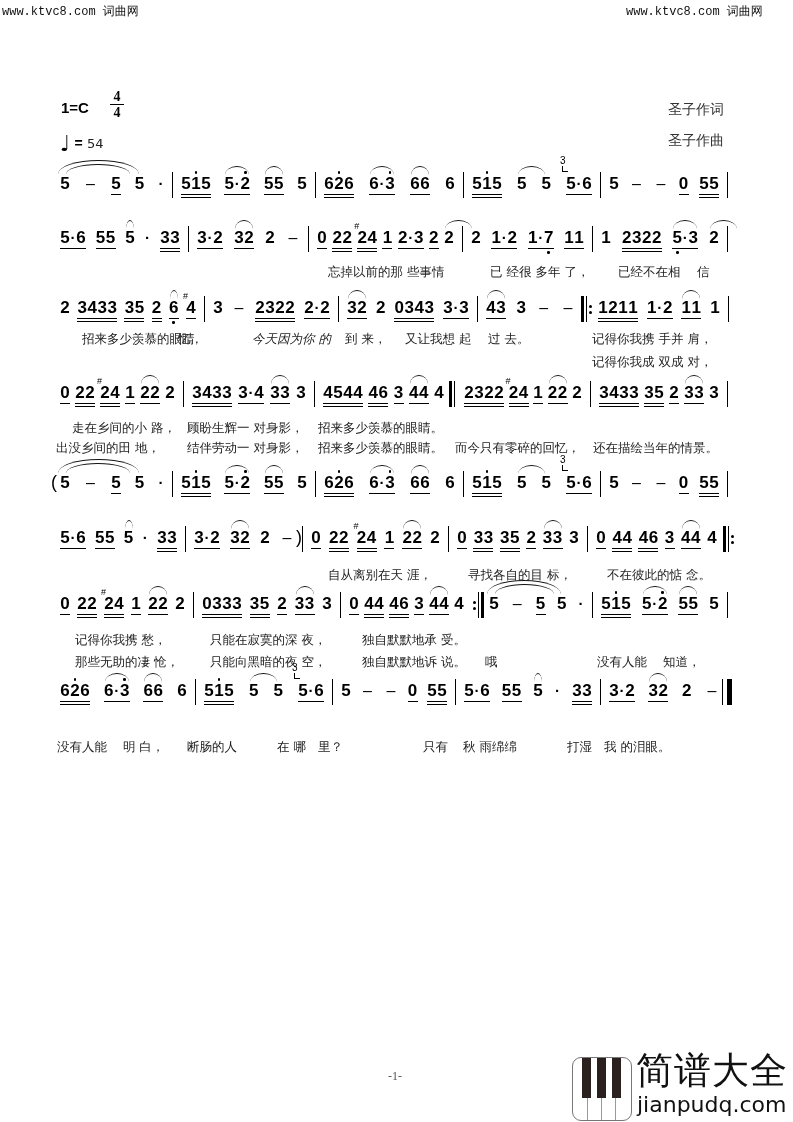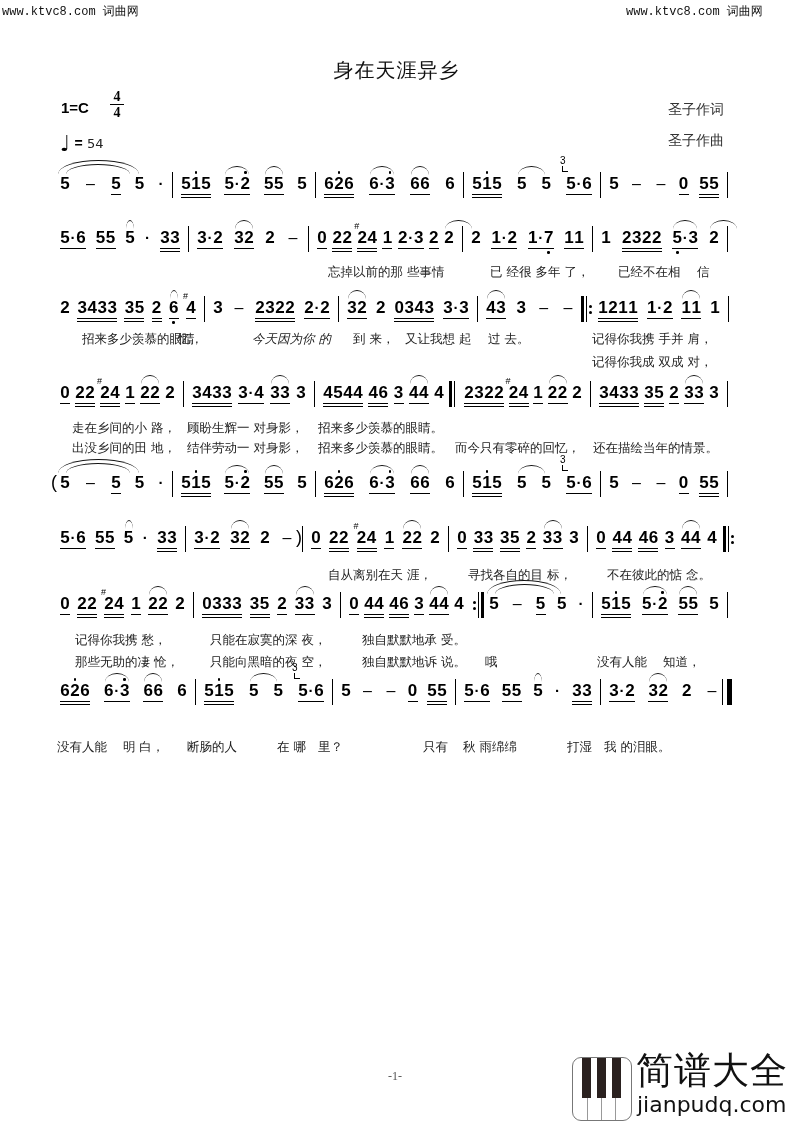--- a/index.html
+++ b/index.html
@@ -48,21 +48,20 @@
   .logo-text{position:absolute;left:636px;top:1050px;font-family:"DejaVu Sans",sans-serif;font-size:37px;line-height:42px;color:#111;letter-spacing:1px;white-space:nowrap;}
   .logo-url{position:absolute;left:637px;top:1092px;font-family:"DejaVu Sans",sans-serif;font-size:22px;line-height:26px;color:#111;white-space:nowrap;}
 </style>
 </head>
 <body>
 
 <div id="page">
   <div class="wm left">www.ktvc8.com 词曲网</div>
   <div class="wm right">www.ktvc8.com 词曲网</div>
 
-  <div class="title">身在天涯异乡</div>
 
   <div class="key">1=C</div>
   <div class="timesig">
     <div>4</div>
     <div class="tl"></div>
     <div>4</div>
   </div>
   <div class="tempo">
     <span class="qn">♩</span>
     <span class="eq">=</span>
@@ -435,21 +434,21 @@
           <span class="l" style="left: 3px; width: 1px;"></span>
           <span class="d" style="left: 6px; top: 9px;"></span>
           <span class="d" style="left: 6px; top: 15px;"></span>
         </div>
         <div class="bar" style="left: 728px; top: 296px; height: 26px;">
           <span class="l" style="left: 0px; width: 1.2px;"></span>
         </div>
         <div class="lyric" style="left: 82px; top: 332px;">招来多少羡慕的眼睛</div>
         <div class="lyric" style="left: 178px; top: 332px;">忆，</div>
         <div class="lyric" style="left: 252px; top: 332px; font-style: italic;">今天因为你 的</div>
-        <div class="lyric" style="left: 353px; top: 332px;">到 来，</div>
+        <div class="lyric" style="left: 345px; top: 332px;">到 来，</div>
         <div class="lyric" style="left: 405px; top: 332px;">又让我想 起</div>
         <div class="lyric" style="left: 488px; top: 332px;">过 去。</div>
         <div class="lyric" style="left: 592px; top: 332px;">记得你我携 手并 肩，</div>
         <div class="lyric" style="left: 592px; top: 355px;">记得你我成 双成 对，</div>
       </div>
       <div>
         <div class="measure" style="left: 60px; top: 384px; width: 115px;">
           <span class="grp u1">
             <span class="n">0</span>
           </span>
@@ -575,21 +574,21 @@
         </div>
         <div class="bar" style="left: 590px; top: 381px; height: 26px;">
           <span class="l" style="left: 0px; width: 1.2px;"></span>
         </div>
         <div class="bar" style="left: 727px; top: 381px; height: 26px;">
           <span class="l" style="left: 0px; width: 1.2px;"></span>
         </div>
         <div class="lyric" style="left: 72px; top: 421px;">走在乡间的小 路，</div>
         <div class="lyric" style="left: 187px; top: 421px;">顾盼生辉一 对身影，</div>
         <div class="lyric" style="left: 318px; top: 421px;">招来多少羡慕的眼睛。</div>
-        <div class="lyric" style="left: 72px; top: 441px;">出没乡间的田 地，</div>
+        <div class="lyric" style="left: 56px; top: 441px;">出没乡间的田 地，</div>
         <div class="lyric" style="left: 187px; top: 441px;">结伴劳动一 对身影，</div>
         <div class="lyric" style="left: 318px; top: 441px;">招来多少羡慕的眼睛。</div>
         <div class="lyric" style="left: 455px; top: 441px;">而今只有零碎的回忆，</div>
         <div class="lyric" style="left: 593px; top: 441px;">还在描绘当年的情景。</div>
       </div>
       <div>
         <div class="measure" style="left: 60px; top: 474px; width: 104px;">
           <span class="grp u0">
             <span class="n">5</span>
           </span>

